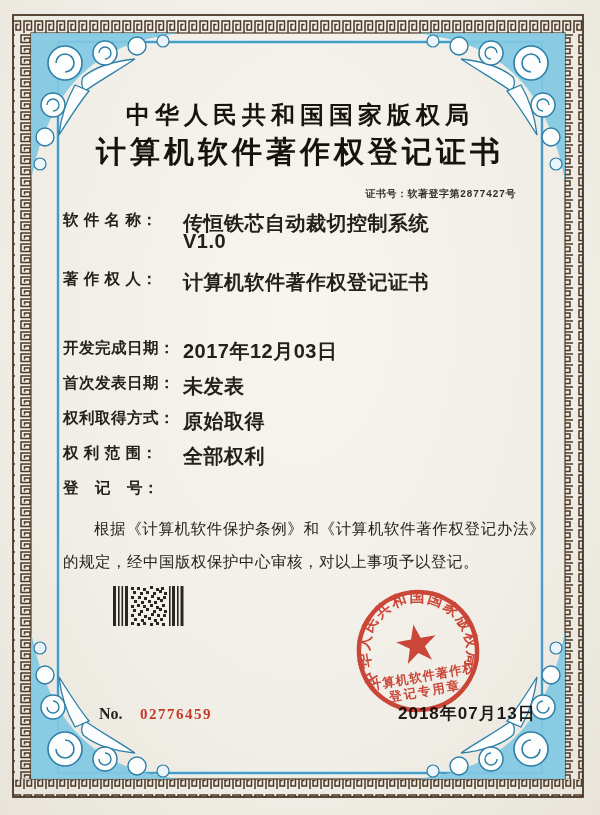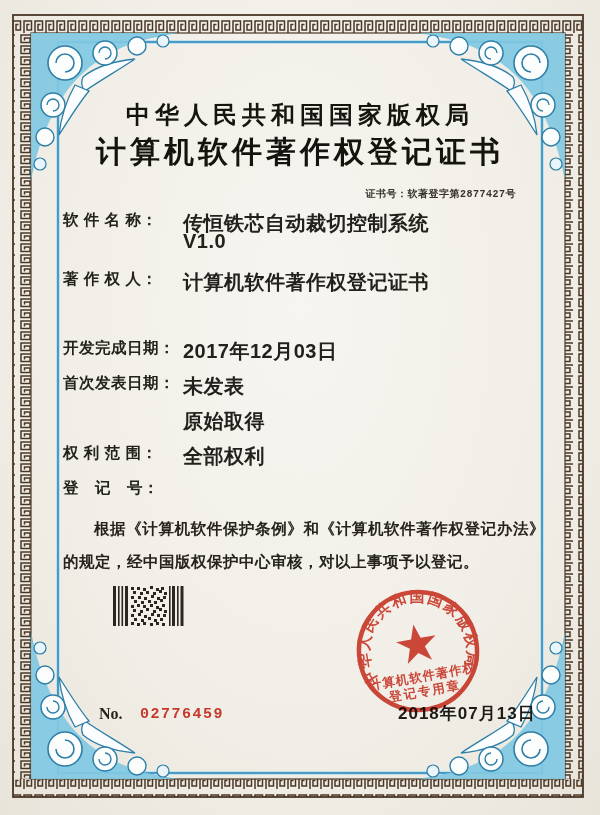--- a/index.html
+++ b/index.html
@@ -27,39 +27,39 @@
   .flabel{
     position:absolute;left:63px;z-index:3;
     font-size:15.5px;font-weight:bold;color:#23211c;letter-spacing:.5px;text-align:right;
   }
   .fvalue{
     position:absolute;left:183px;z-index:3;
     font-size:20px;font-weight:bold;color:#23211c;letter-spacing:.5px;
   }
   .statement{
     position:absolute;left:63px;top:512px;width:482px;z-index:3;
-    font-size:15.5px;font-weight:bold;line-height:33px;color:#26231e;
+    font-size:15.5px;font-weight:normal;line-height:33px;color:#26231e;
     text-indent:2em;text-align:justify;letter-spacing:.5px;
   }
   .barcode{position:absolute;left:113px;top:586px;z-index:3;}
   .seal{
     position:absolute;left:345px;top:578px;width:146px;height:146px;z-index:6;
     mix-blend-mode:multiply;opacity:.92;
   }
   .issue-date{
     position:absolute;left:356px;top:702px;z-index:4;
     font-size:17px;font-weight:bold;color:#1d1b17;letter-spacing:1px;margin-left:42px;
   }
   .serial-prefix{
     position:absolute;left:99px;top:705px;z-index:3;
     font-family:"Liberation Serif",serif;font-size:16px;font-weight:bold;color:#26231e;
   }
   .serial-number{
     position:absolute;left:140px;top:706px;z-index:3;
-    font-family:Liberation Mono, monospace;font-size:15px;font-weight:bold;
+    font-family:Liberation Serif, serif;font-size:15px;font-weight:bold;
     color:#c4392b;letter-spacing:1.5px;
   }
 </style>
 </head>
 <body>
 
 <div class="stage">
 
   <svg class="frame-svg" width="600" height="815" viewBox="0 0 600 815" aria-hidden="true">
     <defs>
@@ -116,20 +116,21 @@
 
   <div class="flabel" style="top:269px">著 作 权 人：</div>
   <div class="fvalue" style="top:269px">计算机软件著作权登记证书</div>
 
   <div class="flabel" style="top:338px">开发完成日期：</div>
   <div class="fvalue" style="top:338px">2017年12月03日</div>
 
   <div class="flabel" style="top:373px">首次发表日期：</div>
   <div class="fvalue" style="top:373px">未发表</div>
 
+  <div class="flabel" style="top:408px">权利取得方式：</div>
   <div class="fvalue" style="top:408px">原始取得</div>
 
   <div class="flabel" style="top:443px">权 利 范 围：</div>
   <div class="fvalue" style="top:443px">全部权利</div>
 
   <div class="flabel" style="top:478px">登　记　号：</div>
 
   <div class="statement">根据《计算机软件保护条例》和《计算机软件著作权登记办法》的规定，经中国版权保护中心审核，对以上事项予以登记。</div>
 
   <svg class="barcode" width="74" height="40" viewBox="0 0 74 40" aria-hidden="true">

